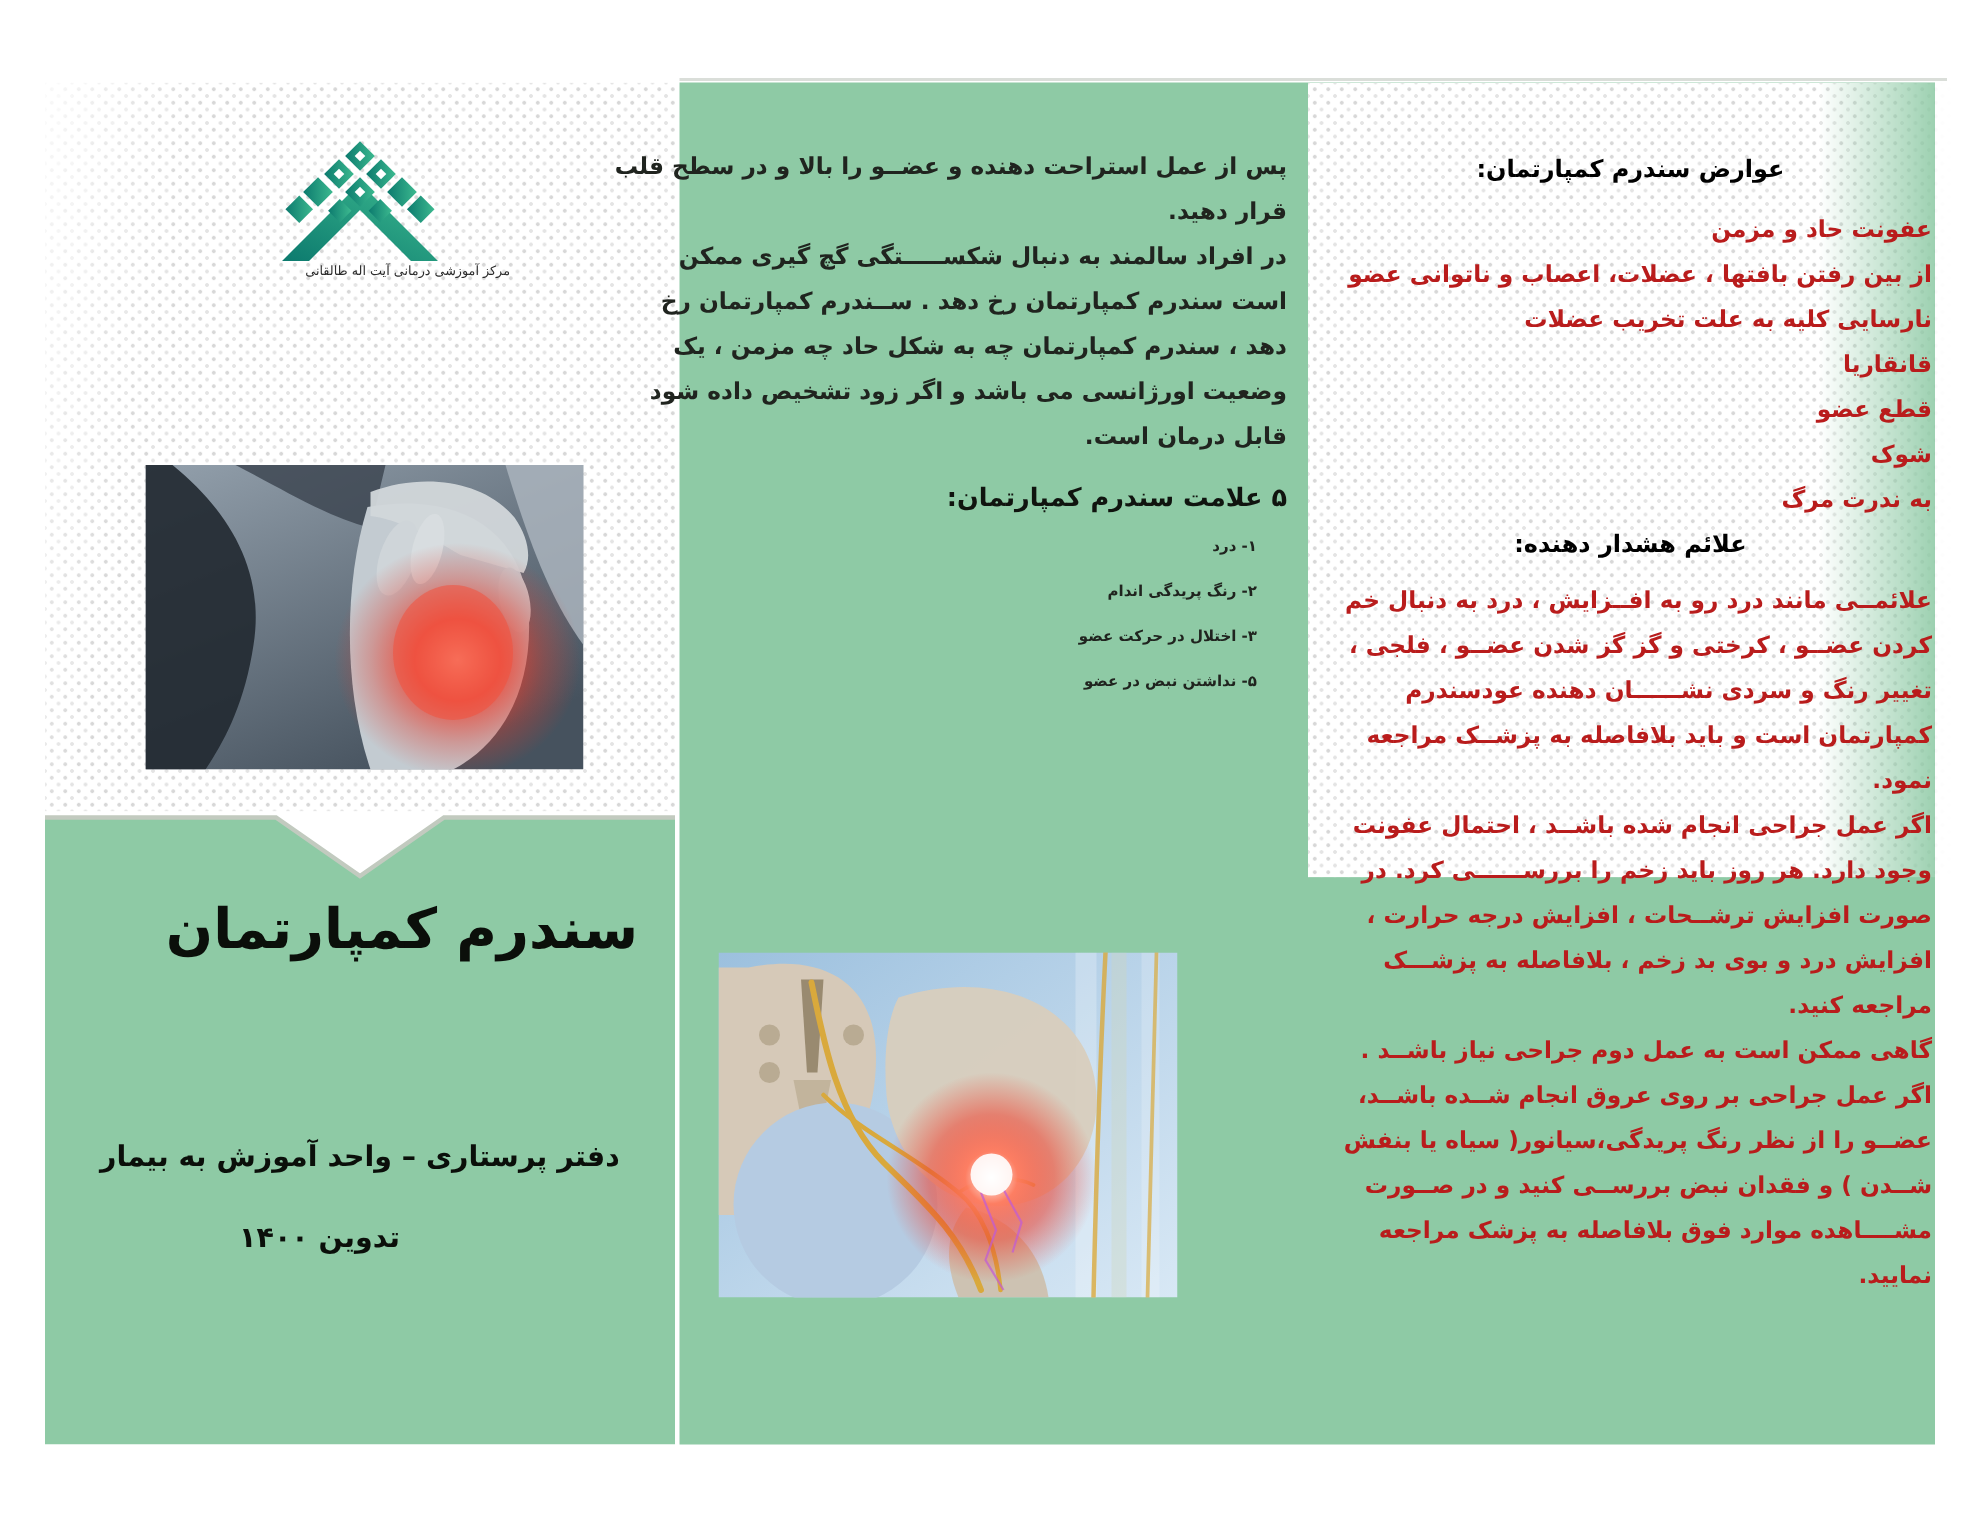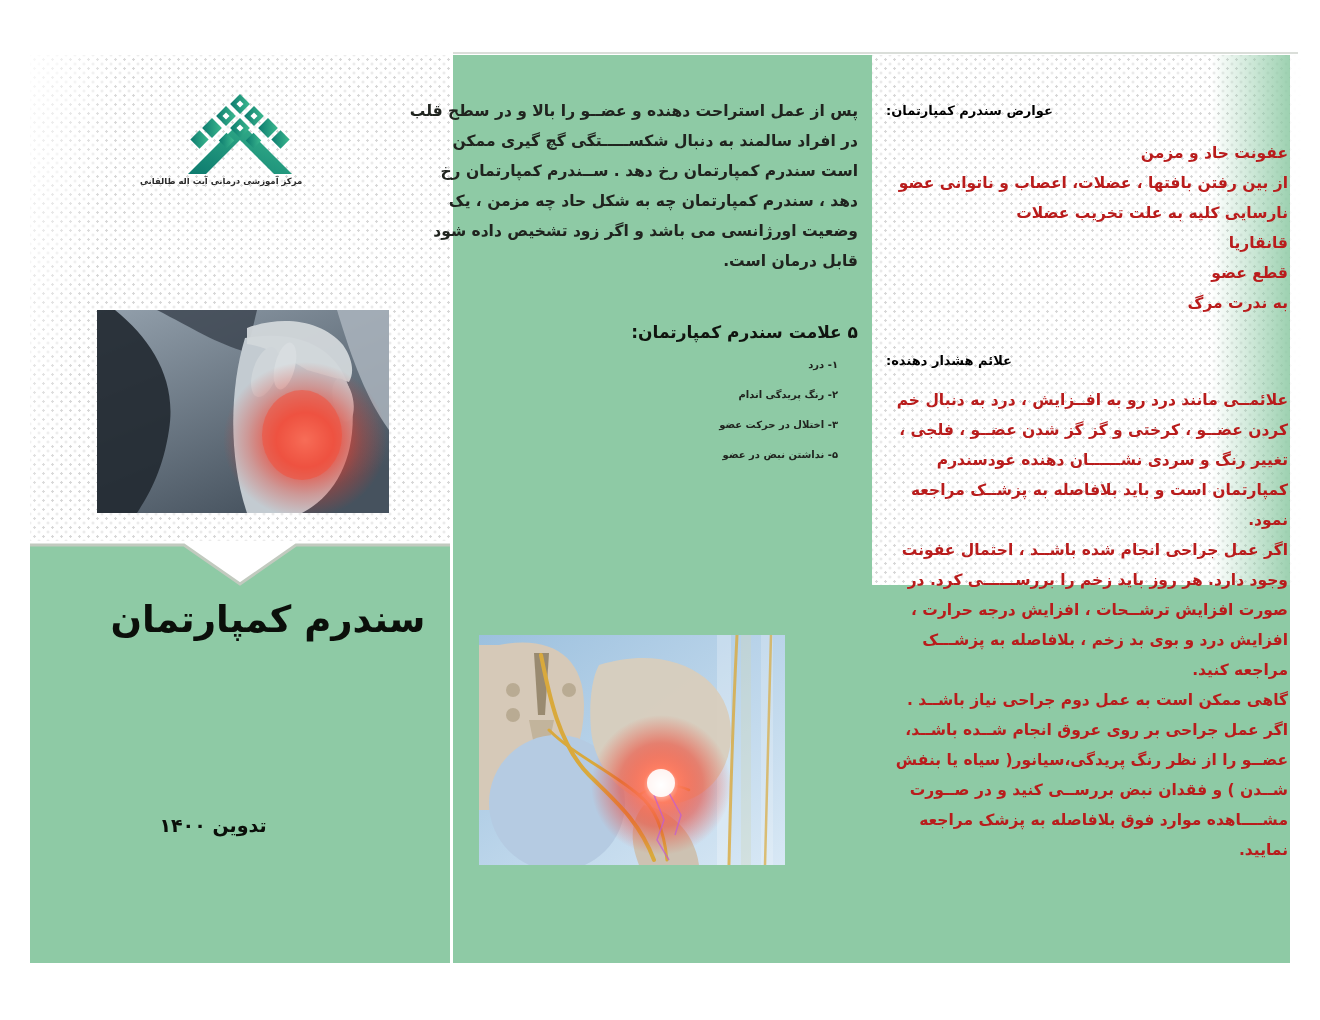--- a/index.html
+++ b/index.html
@@ -23,25 +23,25 @@
   .dots-right{
     -webkit-mask-image:linear-gradient(to right, #000 0%, #000 76%, rgba(0,0,0,0) 96%);
             mask-image:linear-gradient(to right, #000 0%, #000 76%, rgba(0,0,0,0) 96%);
   }
   .green{background:#8ecaa5;}
   .hairline{background:#d3d8d2;}
   .line{white-space:nowrap;direction:rtl;text-align:right;font-weight:bold;}
   .mid-par .line{height:30px;line-height:30px;font-size:15.5px;color:#20241f;}
   .mid-head{font-size:17px;font-weight:bold;color:#10140f;white-space:nowrap;direction:rtl;text-align:right;}
   .mid-list .line{height:30px;line-height:30px;font-size:10px;color:#20241f;}
-  .rc-head{font-size:13px;font-weight:bold;color:#000;white-space:nowrap;direction:rtl;text-align:left;}
+  .rc-head{font-size:16px;font-weight:bold;color:#000;white-space:nowrap;direction:rtl;text-align:center;}
   .rc-block .line{height:30px;line-height:30px;font-size:15.5px;color:#b91c1c;text-align:right;}
   .left-title{font-size:37px;font-weight:bold;color:#0b0f0a;text-align:center;direction:rtl;white-space:nowrap;}
   .left-sub{font-size:19px;font-weight:bold;color:#0b0f0a;text-align:center;direction:rtl;white-space:nowrap;}
-  .logo-caption{font-size:8.5px;color:#2b2b2b;text-align:left;direction:rtl;white-space:nowrap;font-weight:bold;}
+  .logo-caption{font-size:8.5px;color:#2b2b2b;text-align:right;direction:rtl;white-space:nowrap;font-weight:normal;}
   svg{display:block;}
 </style>
 </head>
 <body>
 
 <div class="page">
 
   <div class="abs dots dots-left" style="left:30px;top:55px;width:420px;height:486px;"></div>
   <div class="abs green" style="left:453px;top:55px;width:837px;height:908px;"></div>
   <div class="abs dots dots-right" style="left:872px;top:55px;width:448px;height:530px;background-color:#ffffff;"></div>
@@ -118,24 +118,26 @@
     </svg>
   </div>
 
   <div class="abs" style="left:30px;top:541px;width:420px;height:422px;">
     <svg width="420" height="422" viewBox="0 0 420 422">
       <path d="M0,4 L154,4 L210,43 L266,4 L420,4 L420,422 L0,422 Z" fill="#8ecaa5"></path>
       <path d="M0,4 L154,4 L210,43 L266,4 L420,4" fill="none" stroke="#c2cabf" stroke-width="3"></path>
     </svg>
   </div>
   <div class="abs left-title" style="left:30px;top:598px;width:420px;margin-left:28px;">سندرم کمپارتمان</div>
+  <div class="abs left-sub" style="left:30px;top:760px;width:420px;">دفتر پرستاری – واحد آموزش به بیمار</div>
   <div class="abs left-sub" style="left:30px;top:814px;width:366px;">تدوین ۱۴۰۰</div>
 
   <div class="abs mid-par" style="left:470px;top:96px;width:388px;">
     <div class="line">پس از عمل استراحت دهنده و عضــو را بالا و در سطح قلب</div>
+    <div class="line">قرار دهید.</div>
     <div class="line">در افراد سالمند به دنبال شکســـــتگی گچ گیری ممکن</div>
     <div class="line">است سندرم کمپارتمان رخ دهد . ســندرم کمپارتمان رخ</div>
     <div class="line">دهد ، سندرم کمپارتمان چه به شکل حاد چه مزمن ، یک</div>
     <div class="line">وضعیت اورژانسی می باشد و اگر زود تشخیص داده شود</div>
     <div class="line">قابل درمان است.</div>
   </div>
   <div class="abs mid-head" style="left:470px;top:322px;width:388px;">۵ علامت سندرم کمپارتمان:</div>
   <div class="abs mid-list" style="left:470px;top:350px;width:368px;">
     <div class="line">۱- درد</div>
     <div class="line">۲- رنگ پریدگی اندام</div>
@@ -191,20 +193,21 @@
     </svg>
   </div>
 
   <div class="abs rc-head" style="left:886px;top:103px;width:402px;">عوارض سندرم کمپارتمان:</div>
   <div class="abs rc-block" style="left:886px;top:138px;width:402px;">
     <div class="line">عفونت حاد و مزمن</div>
     <div class="line">از بین رفتن بافتها ، عضلات، اعصاب و ناتوانی عضو</div>
     <div class="line">نارسایی کلیه به علت تخریب عضلات</div>
     <div class="line">قانقاریا</div>
     <div class="line">قطع عضو</div>
+    <div class="line">شوک</div>
     <div class="line">به ندرت مرگ</div>
   </div>
   <div class="abs rc-head" style="left:886px;top:353px;width:402px;">علائم هشدار دهنده:</div>
   <div class="abs rc-block" style="left:886px;top:385px;width:402px;">
     <div class="line">علائمــی مانند درد رو به افــزایش ، درد به دنبال خم</div>
     <div class="line">کردن عضــو ، کرختی و گز گز شدن عضــو ، فلجی ،</div>
     <div class="line">تغییر رنگ و سردی نشــــــان دهنده عودسندرم</div>
     <div class="line">کمپارتمان است و باید بلافاصله به پزشــک مراجعه</div>
     <div class="line">نمود.</div>
     <div class="line">اگر عمل جراحی انجام شده باشــد ، احتمال عفونت</div>

